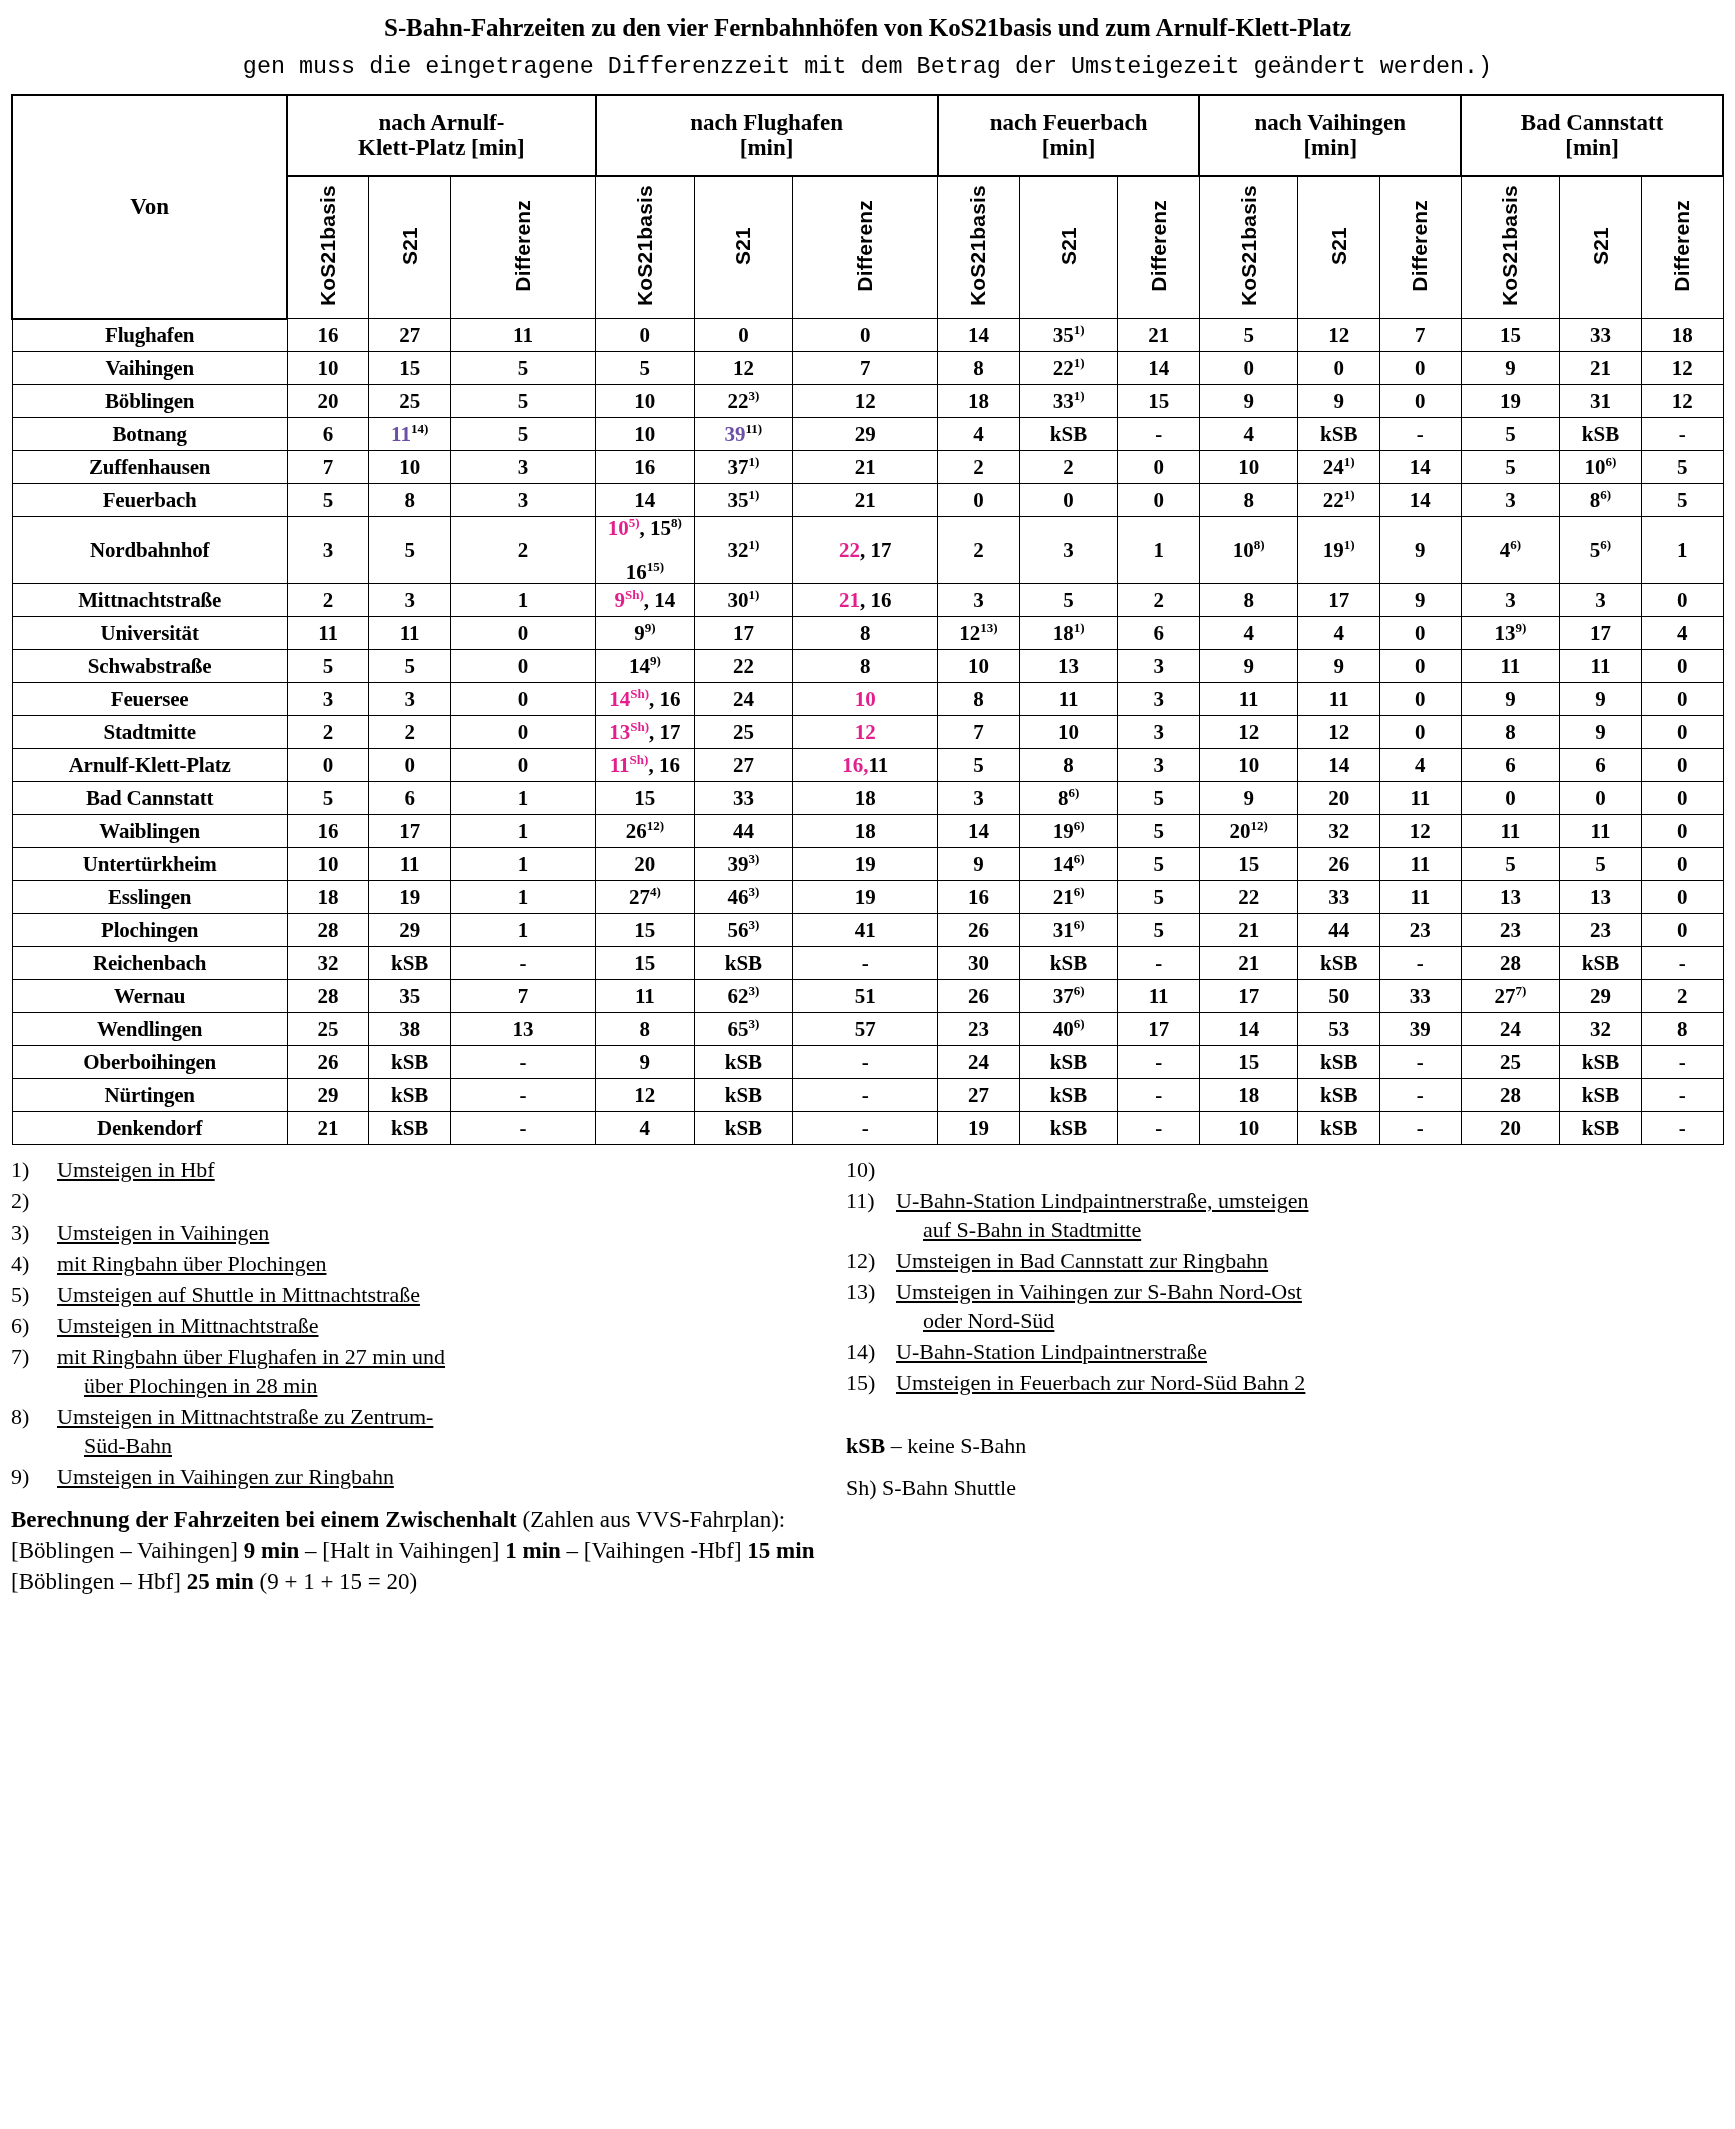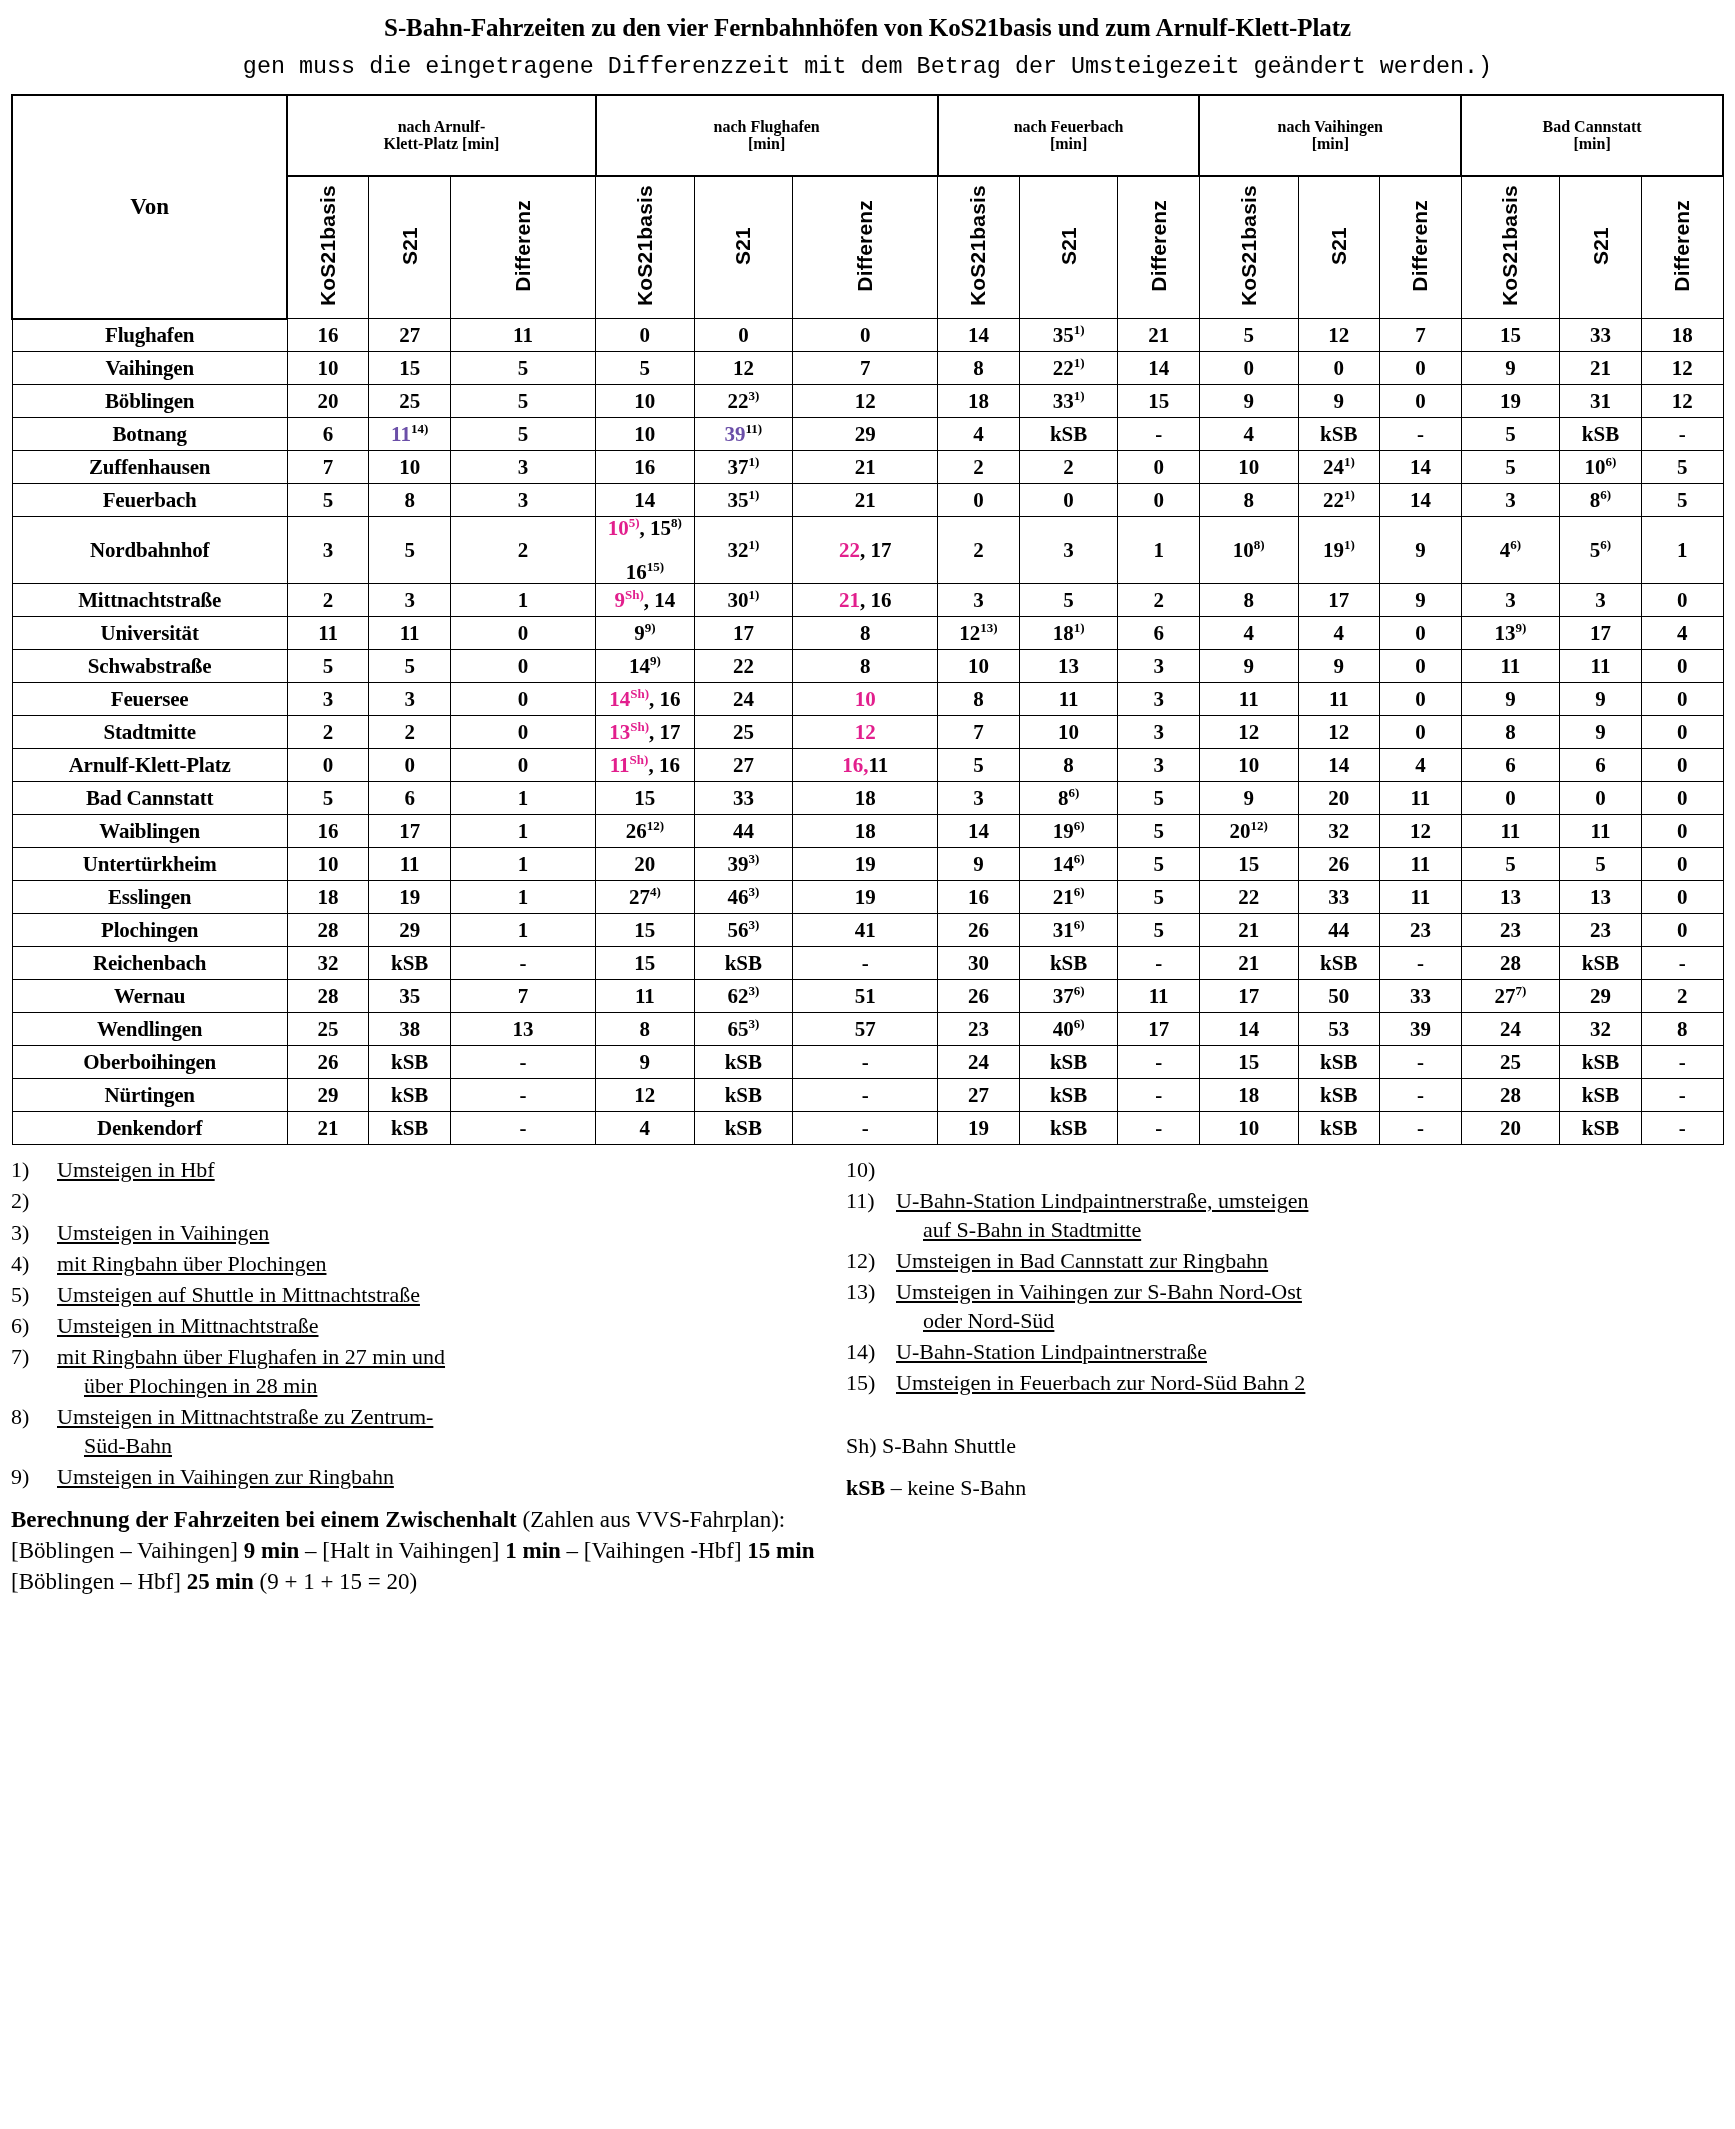--- a/index.html
+++ b/index.html
@@ -55,21 +55,21 @@
   col.c-von{width:243px;}
   col.c-num{width:72px;}
   col.c-numw{width:87px;}
   col.c-wide{width:128px;}
 
   th.von-head{
     font-size:23px;
     height:79px;
   }
   th.grp{
-    font-size:16px;
+    font-size:23px;
     line-height:1.12;
     height:79px;
     padding:0 1.7px;
   }
   th.vert{
     height:141px;
     padding:0;
   }
   th.vert .rot{
     writing-mode:vertical-rl;
@@ -682,22 +682,22 @@
         </div>
         <div class="note">
           <span class="nm wide">14)</span>
           <span class="tx"><span>U-Bahn-Station Lindpaintnerstraße</span></span>
         </div>
         <div class="note">
           <span class="nm wide">15)</span>
           <span class="tx"><span>Umsteigen in Feuerbach zur Nord-Süd Bahn 2</span></span>
         </div>
         <div class="gap"></div>
+        <div class="ksbline"><b>kSB</b><span> – keine S-Bahn</span></div>
         <div class="ksbline">Sh) S-Bahn Shuttle</div>
-        <div class="ksbline"><b>kSB</b><span> – keine S-Bahn</span></div>
       </div>
   </div>
 
   <div class="calc">
     <div class="hd"><span>Berechnung der Fahrzeiten bei einem Zwischenhalt</span><span class="norm"> (Zahlen aus VVS-Fahrplan):</span></div>
     <div class="ln" id="calc-line1"><span>[Böblingen – Vaihingen] </span><b>9 min</b><span> – [Halt in Vaihingen] </span><b>1 min</b><span> – [Vaihingen -Hbf] </span><b>15 min</b></div>
     <div class="ln" id="calc-line2"><span>[Böblingen – Hbf] </span><b>25 min</b><span> (9 + 1 + 15 = 20)</span></div>
   </div>
 
 </div>

